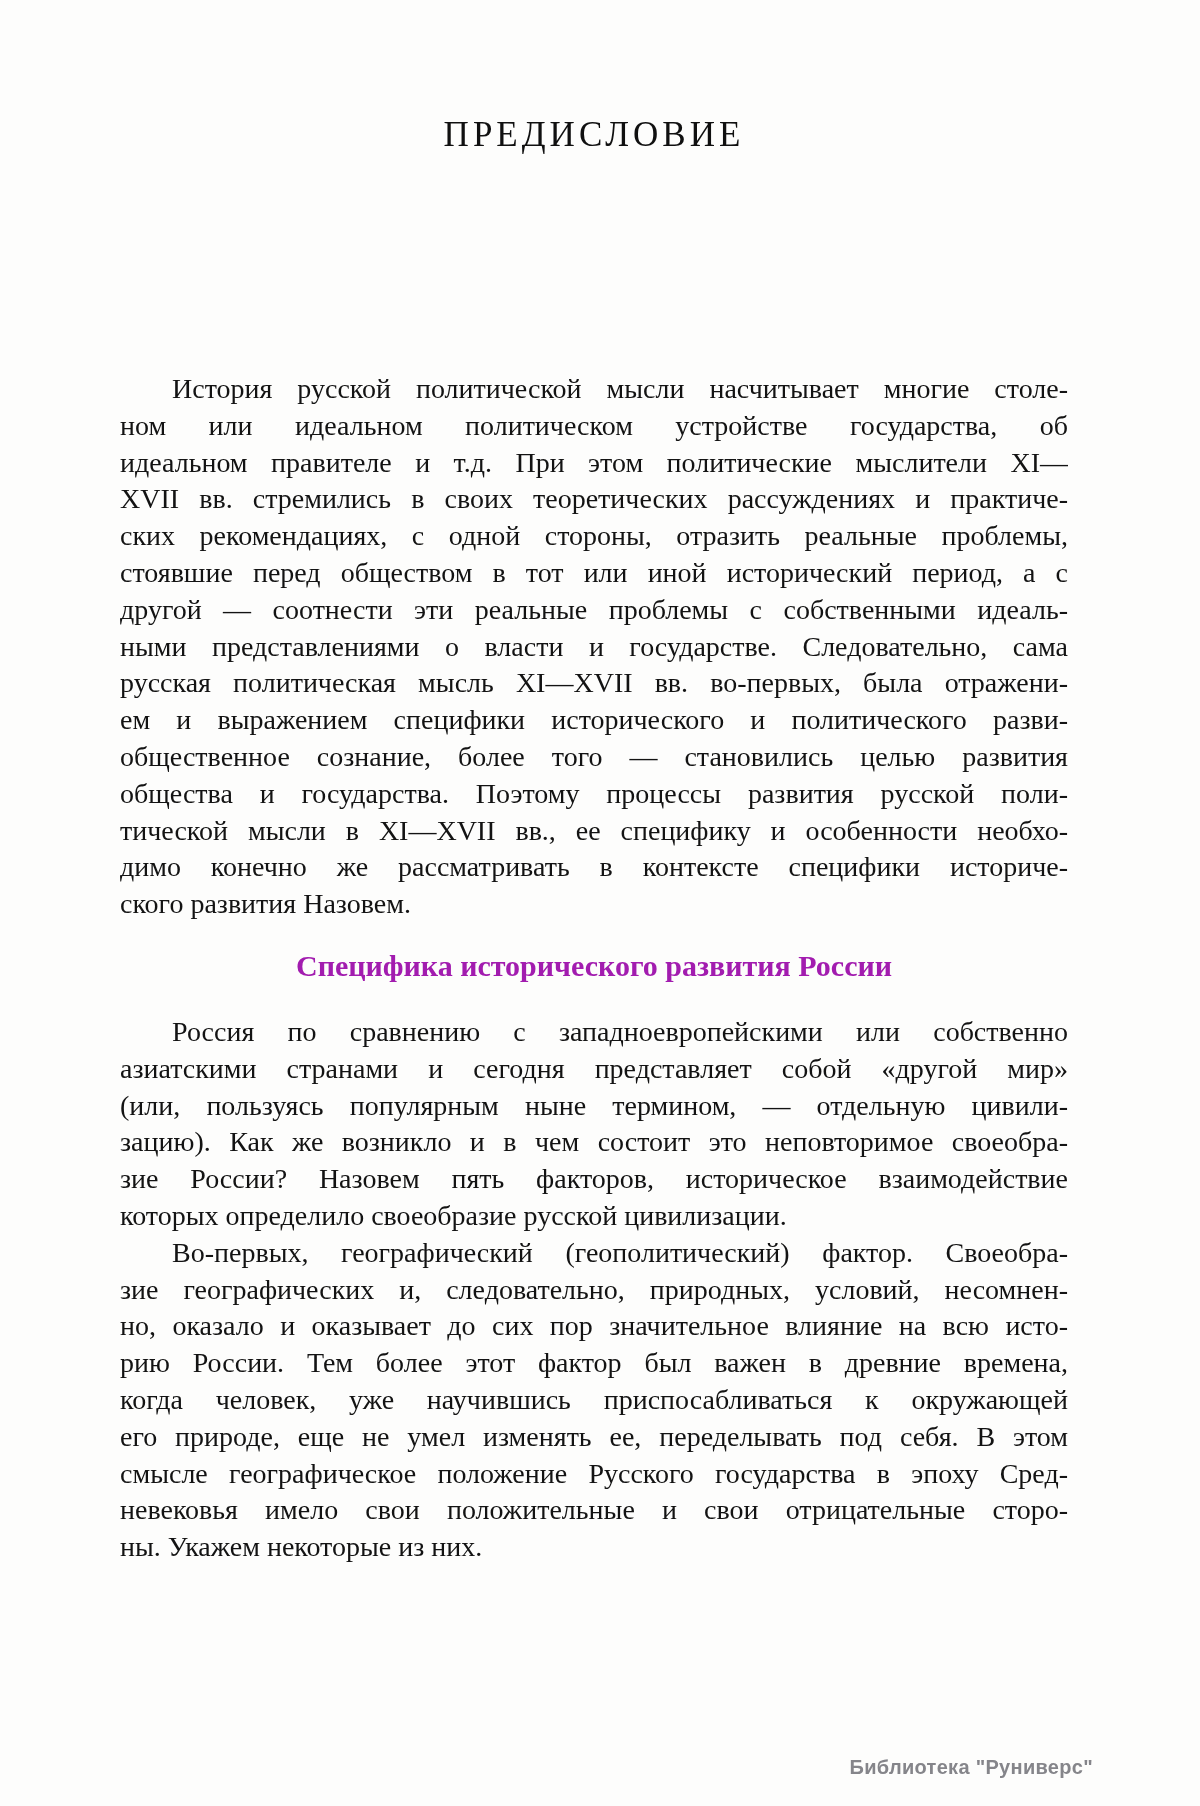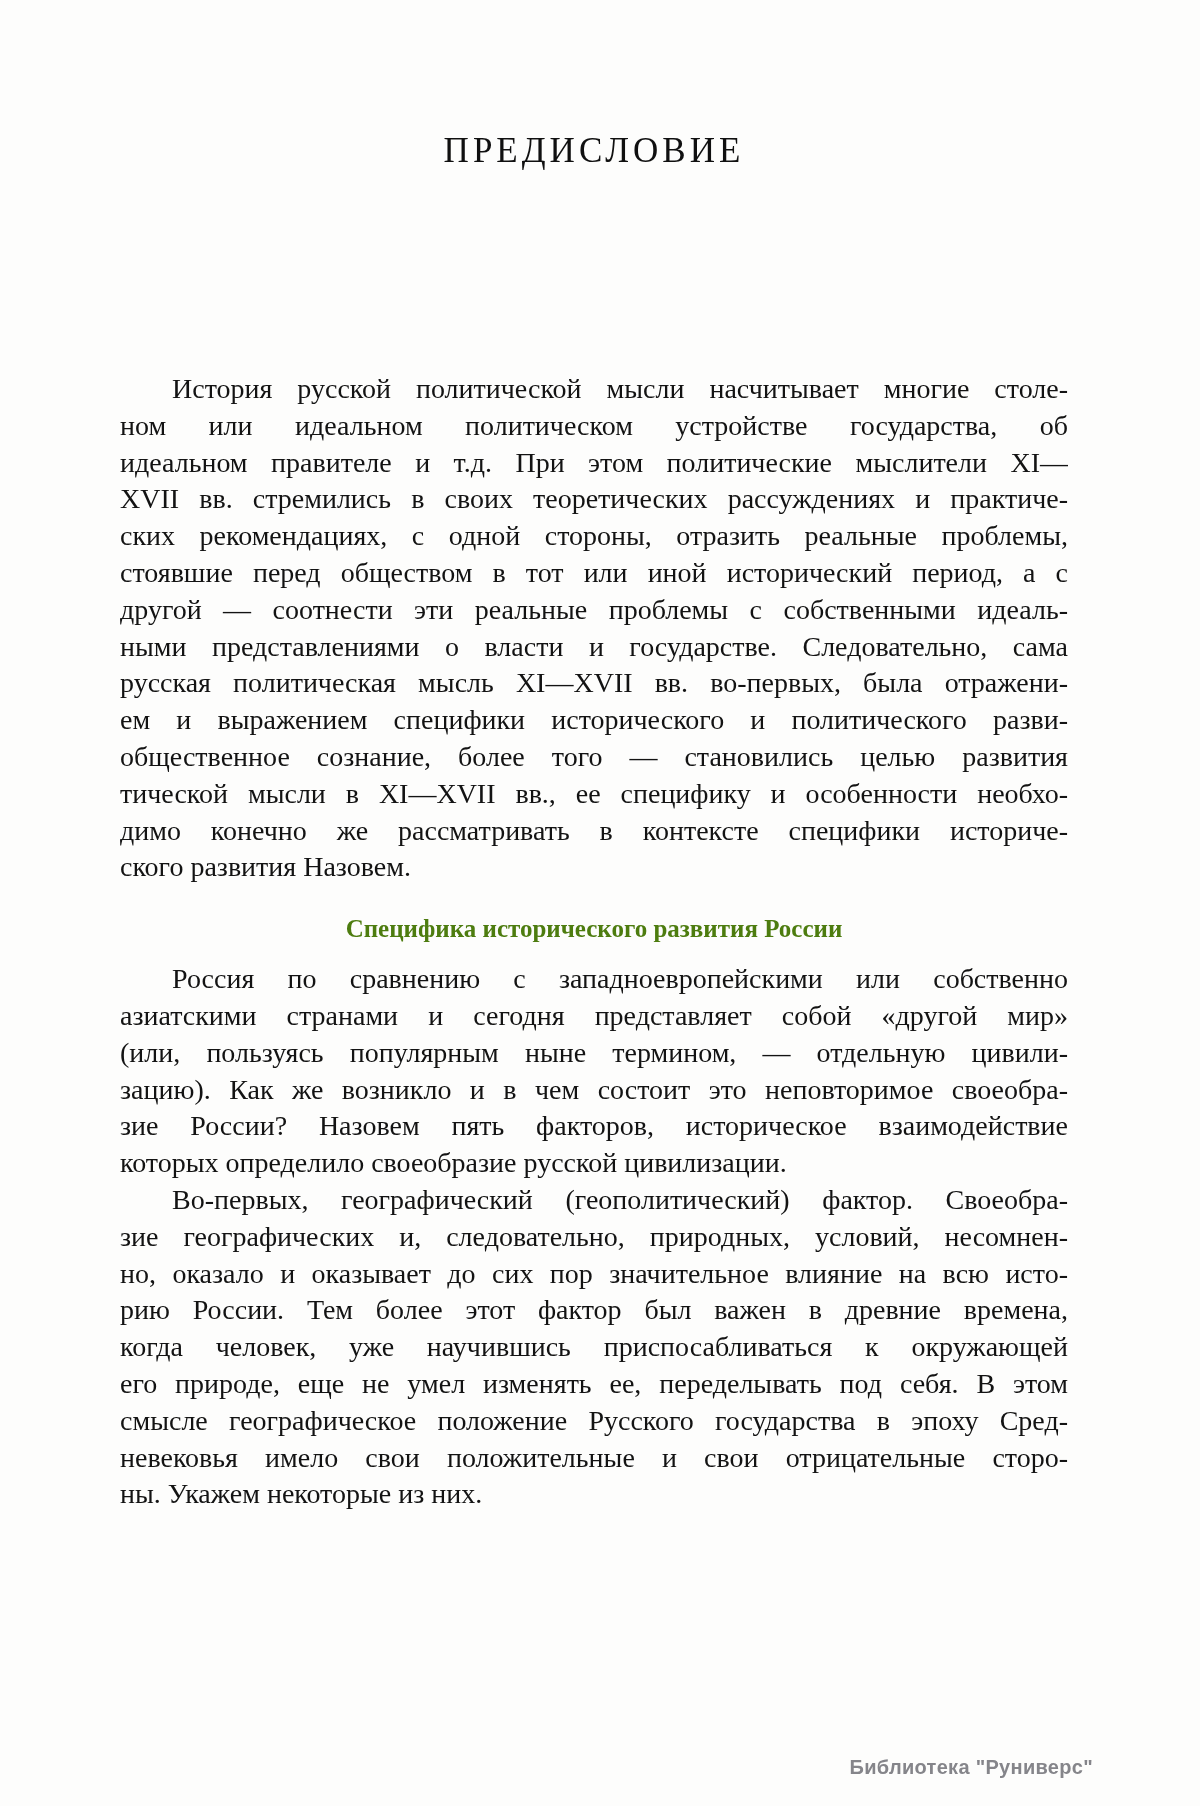--- a/index.html
+++ b/index.html
@@ -11,21 +11,21 @@
     position: relative;
     width: 1200px;
     height: 1806px;
     background: #fdfdfc;
     color: #141414;
     font-family: "Liberation Serif", "DejaVu Serif", serif;
     overflow: hidden;
   }
   .title {
     position: absolute;
-    top: 108px;
+    top: 92px;
     left: 120px;
     width: 948px;
     text-align: center;
     font-size: 35px;
     letter-spacing: 4px;
     font-weight: 400;
     color: #101010;
   }
   .textblock {
     position: absolute;
@@ -40,27 +40,27 @@
     line-height: 36.8px;
     text-align: justify;
     text-align-last: justify;
     white-space: normal;
     overflow: hidden;
   }
   .line.first { text-indent: 52px; }
   .line.last  { text-align-last: left; }
   .section-heading {
     margin-top: 24px;
-    margin-bottom: 14px;
+    margin-bottom: 30px;
     height: 37px;
     line-height: 37px;
     text-align: center;
-    font-size: 25px;
+    font-size: 30px;
     font-weight: 700;
-    color: #4d7c0f;
+    color: #a21caf;
   }
   .watermark {
     position: absolute;
     top: 1756px;
     right: 107px;
     font-family: "Liberation Sans", "DejaVu Sans", sans-serif;
     font-weight: 700;
     font-size: 20px;
     letter-spacing: 0.3px;
     color: #85858a;
@@ -80,20 +80,21 @@
         <div class="line">ном или идеальном политическом устройстве государства, об</div>
         <div class="line">идеальном правителе и т.д. При этом политические мыслители XI—</div>
         <div class="line">XVII вв. стремились в своих теоретических рассуждениях и практиче-</div>
         <div class="line">ских рекомендациях, с одной стороны, отразить реальные проблемы,</div>
         <div class="line">стоявшие перед обществом в тот или иной исторический период, а с</div>
         <div class="line">другой — соотнести эти реальные проблемы с собственными идеаль-</div>
         <div class="line">ными представлениями о власти и государстве. Следовательно, сама</div>
         <div class="line">русская политическая мысль XI—XVII вв. во-первых, была отражени-</div>
         <div class="line">ем и выражением специфики исторического и политического разви-</div>
         <div class="line">общественное сознание, более того — становились целью развития</div>
+        <div class="line">общества и государства. Поэтому процессы развития русской поли-</div>
         <div class="line">тической мысли в XI—XVII вв., ее специфику и особенности необхо-</div>
         <div class="line">димо конечно же рассматривать в контексте специфики историче-</div>
         <div class="line last">ского развития Назовем.</div>
       </div>
 
     <h2 class="section-heading">Специфика исторического развития России</h2>
 
     <div>
         <div class="line first">Россия по сравнению с западноевропейскими или собственно</div>
         <div class="line">азиатскими странами и сегодня представляет собой «другой мир»</div>

